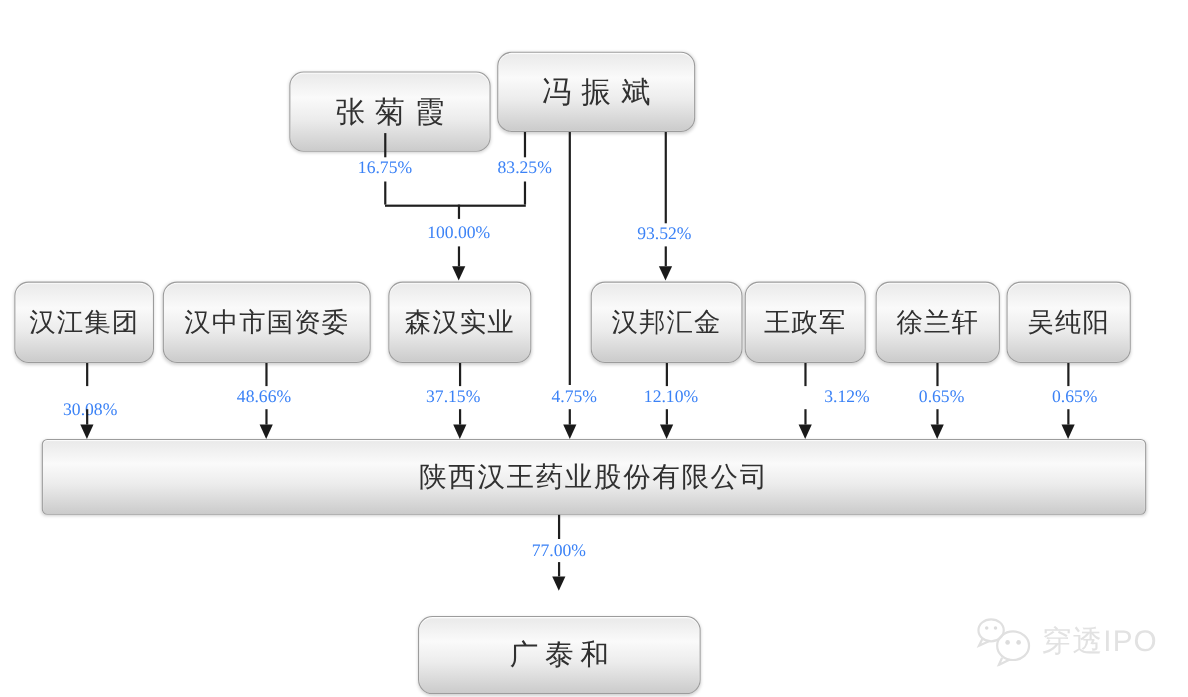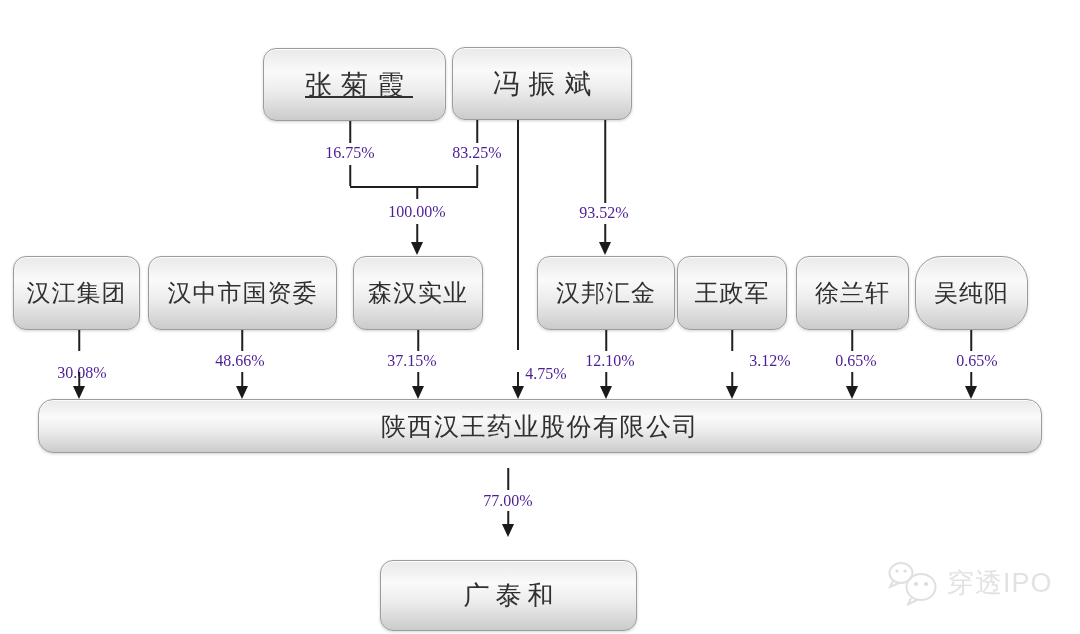--- a/index.html
+++ b/index.html
@@ -16,75 +16,75 @@
     color:#303030;font-size:24px;letter-spacing:1px;white-space:nowrap;
   }
   .node.big{font-size:27px;letter-spacing:9px;text-indent:9px;}
   .node.sub{font-size:26px;letter-spacing:6px;text-indent:6px;margin-top:23px;}
   .node.main{font-size:25px;letter-spacing:1.5px;}
   .vline{position:absolute;width:1.5px;background:#1f1f1f;transform:translateX(-50%);}
   .vline.thick{width:2px;}
   .hline{position:absolute;height:1.5px;background:#1f1f1f;}
   .pct{
     position:absolute;transform:translateX(-50%);
-    font-size:16px;line-height:20px;color:#4c1d95;white-space:nowrap;
+    font-size:16px;line-height:20px;color:#3b82f6;white-space:nowrap;
   }
   .arrow{
     position:absolute;width:0;height:0;transform:translateX(-50%);
     border-left:6.5px solid transparent;border-right:6.5px solid transparent;
     border-top:13px solid #1a1a1a;
   }
   .watermark{
     position:absolute;left:886px;top:560px;display:flex;align-items:center;gap:3px;
   }
   .wm-text{
     font-family:"Liberation Sans","DejaVu Sans",sans-serif;
     font-size:27px;color:#e2e2e2;letter-spacing:1px;
     text-shadow:1px 1px 0 #ffffff;
   }
 </style>
 </head>
 <body>
 
 <div id="canvas">
 
-  <div class="node big" style="left:263px;top:48px;width:183px;height:73px;text-decoration:underline;">张菊霞</div>
+  <div class="node big" style="left:263px;top:65px;width:183px;height:73px;">张菊霞</div>
   <div class="node big" style="left:452px;top:47px;width:180px;height:73px;">冯振斌</div>
 
   <div class="vline" style="left:350px;top:121px;height:22px;"></div>
   <div class="pct" style="left:350px;top:143px;">16.75%</div>
   <div class="vline" style="left:350px;top:165px;height:21px;"></div>
 
   <div class="vline" style="left:477px;top:120px;height:23px;"></div>
   <div class="pct" style="left:477px;top:143px;">83.25%</div>
   <div class="vline" style="left:477px;top:165px;height:21px;"></div>
 
   <div class="hline" style="left:350px;top:186px;width:128px;"></div>
   <div class="vline" style="left:417px;top:186px;height:13px;"></div>
   <div class="pct" style="left:417px;top:202px;">100.00%</div>
   <div class="vline" style="left:417px;top:224px;height:18px;"></div>
   <div class="arrow" style="left:417px;top:242px;"></div>
 
   <div class="vline thick" style="left:518px;top:120px;height:230px;"></div>
-  <div class="pct" style="left:522px;top:364px;margin-left:24px;">4.75%</div>
+  <div class="pct" style="left:522px;top:351px;">4.75%</div>
   <div class="vline thick" style="left:518px;top:372px;height:14px;"></div>
   <div class="arrow" style="left:518px;top:386px;"></div>
 
   <div class="vline" style="left:605px;top:120px;height:83px;"></div>
   <div class="pct" style="left:604px;top:203px;">93.52%</div>
   <div class="vline" style="left:605px;top:224px;height:18px;"></div>
   <div class="arrow" style="left:605px;top:242px;"></div>
 
   <div class="node" style="left:13px;top:256px;width:127px;height:74px;">汉江集团</div>
   <div class="node" style="left:148px;top:256px;width:189px;height:74px;">汉中市国资委</div>
   <div class="node" style="left:353px;top:256px;width:130px;height:74px;">森汉实业</div>
   <div class="node" style="left:537px;top:256px;width:138px;height:74px;">汉邦汇金</div>
   <div class="node" style="left:677px;top:256px;width:110px;height:74px;">王政军</div>
   <div class="node" style="left:796px;top:256px;width:113px;height:74px;">徐兰轩</div>
-  <div class="node" style="left:915px;top:256px;width:113px;height:74px;border-radius:26px;">吴纯阳</div>
+  <div class="node" style="left:915px;top:256px;width:113px;height:74px;">吴纯阳</div>
 
   <div class="vline" style="left:79px;top:330px;height:21px;"></div>
   <div class="pct" style="left:82px;top:363px;">30.08%</div>
   <div class="vline" style="left:79px;top:372px;height:14px;"></div>
   <div class="arrow" style="left:79px;top:386px;"></div>
 
   <div class="vline" style="left:242px;top:330px;height:21px;"></div>
   <div class="pct" style="left:240px;top:351px;">48.66%</div>
   <div class="vline" style="left:242px;top:372px;height:14px;"></div>
   <div class="arrow" style="left:242px;top:386px;"></div>
@@ -107,21 +107,21 @@
   <div class="vline" style="left:852px;top:330px;height:21px;"></div>
   <div class="pct" style="left:856px;top:351px;">0.65%</div>
   <div class="vline" style="left:852px;top:372px;height:14px;"></div>
   <div class="arrow" style="left:852px;top:386px;"></div>
 
   <div class="vline" style="left:971px;top:330px;height:21px;"></div>
   <div class="pct" style="left:977px;top:351px;">0.65%</div>
   <div class="vline" style="left:971px;top:372px;height:14px;"></div>
   <div class="arrow" style="left:971px;top:386px;"></div>
 
-  <div class="node main" style="left:38px;top:399px;width:1004px;height:54px;border-radius:15px;">陕西汉王药业股份有限公司</div>
+  <div class="node main" style="left:38px;top:399px;width:1004px;height:69px;border-radius:5px;">陕西汉王药业股份有限公司</div>
 
   <div class="vline" style="left:508px;top:468px;height:22px;"></div>
   <div class="pct" style="left:508px;top:491px;">77.00%</div>
   <div class="vline" style="left:508px;top:511px;height:13px;"></div>
   <div class="arrow" style="left:508px;top:524px;"></div>
 
   <div class="node sub" style="left:380px;top:537px;width:257px;height:71px;">广泰和</div>
 
   <div class="watermark">
     <span style="display:inline-block;line-height:0;">

